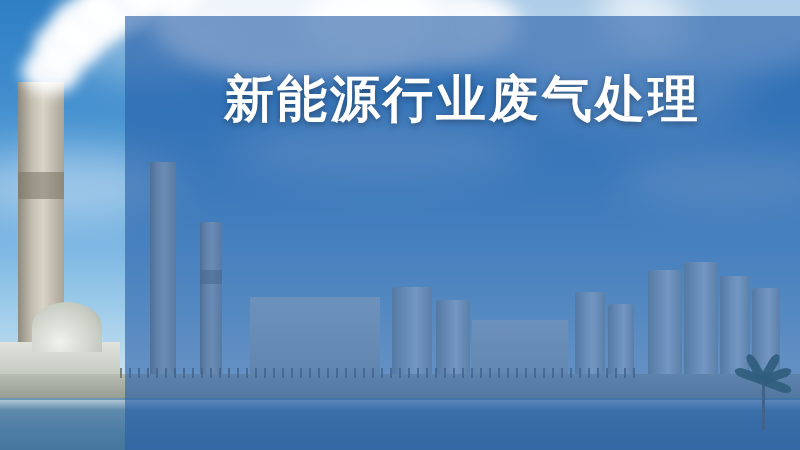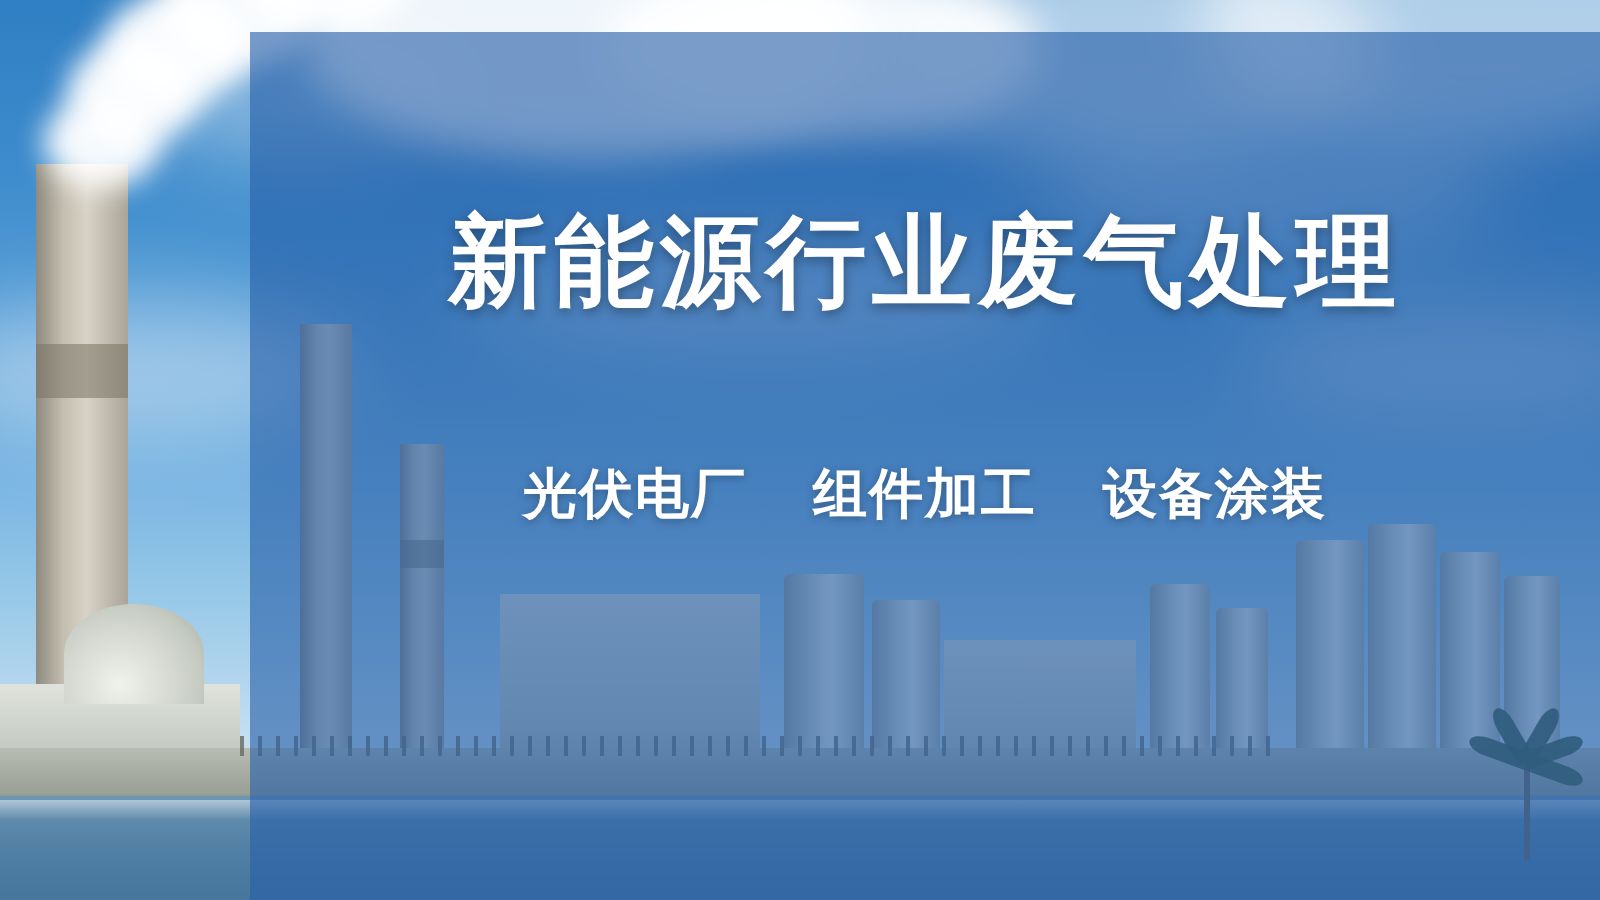--- a/index.html
+++ b/index.html
@@ -144,24 +144,23 @@
   
   .text-wrap {
     position: absolute;
     left: 125px;
     top: 16px;
     width: 675px;
     bottom: 0;
     display: flex;
     flex-direction: column;
     align-items: center;
-    padding-top: 88px;
+    padding-top: 56px;
     box-sizing: border-box;
     color: #ffffff;
-    gap: 40px;
   }
   .headline {
     font-size: 50px;
     font-weight: bold;
     letter-spacing: 3px;
     line-height: 1.1;
     text-shadow: 0 2px 6px rgba(0,0,0,0.35);
     margin: 0 0 34px 0;
     white-space: nowrap;
   }
@@ -235,22 +234,15 @@
   <div class="frond" style="left:763px; top:376px; transform:rotate(-60deg);"></div>
   <div class="frond" style="left:763px; top:376px; transform:rotate(-20deg);"></div>
   <div class="frond" style="left:763px; top:376px; transform:rotate(20deg);"></div>
 
   <div class="overlay-panel"></div>
 
   <div class="text-wrap">
     <div class="headline">新能源行业废气处理</div>
 
 
-    <div class="subline">
-      <span>光伏电厂</span>
-      <span class="gap"></span>
-      <span>组件加工</span>
-      <span class="gap"></span>
-      <span>设备涂装</span>
-    </div>
   </div>
 
 </div>
 
 </body></html>

